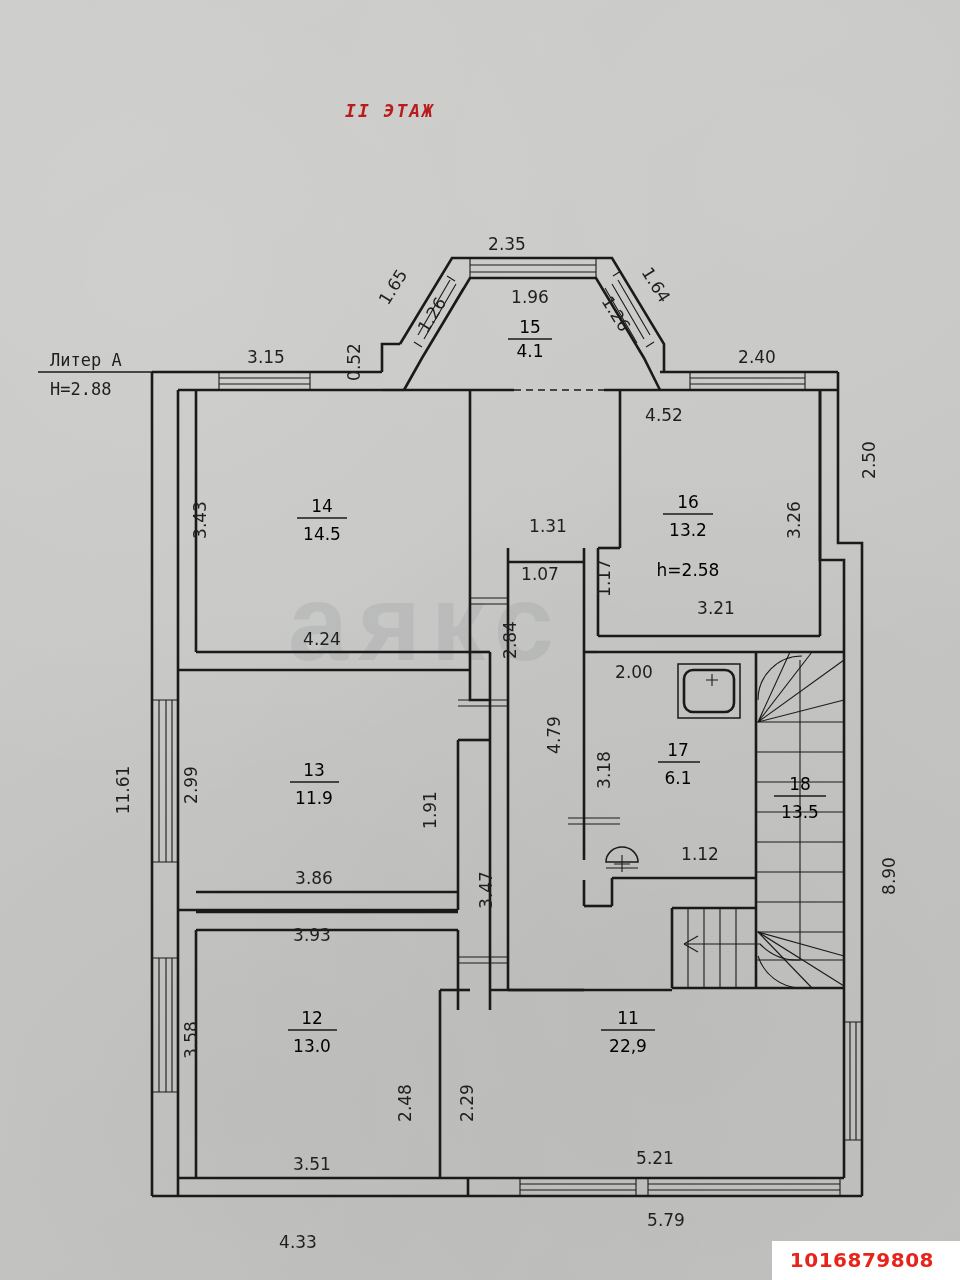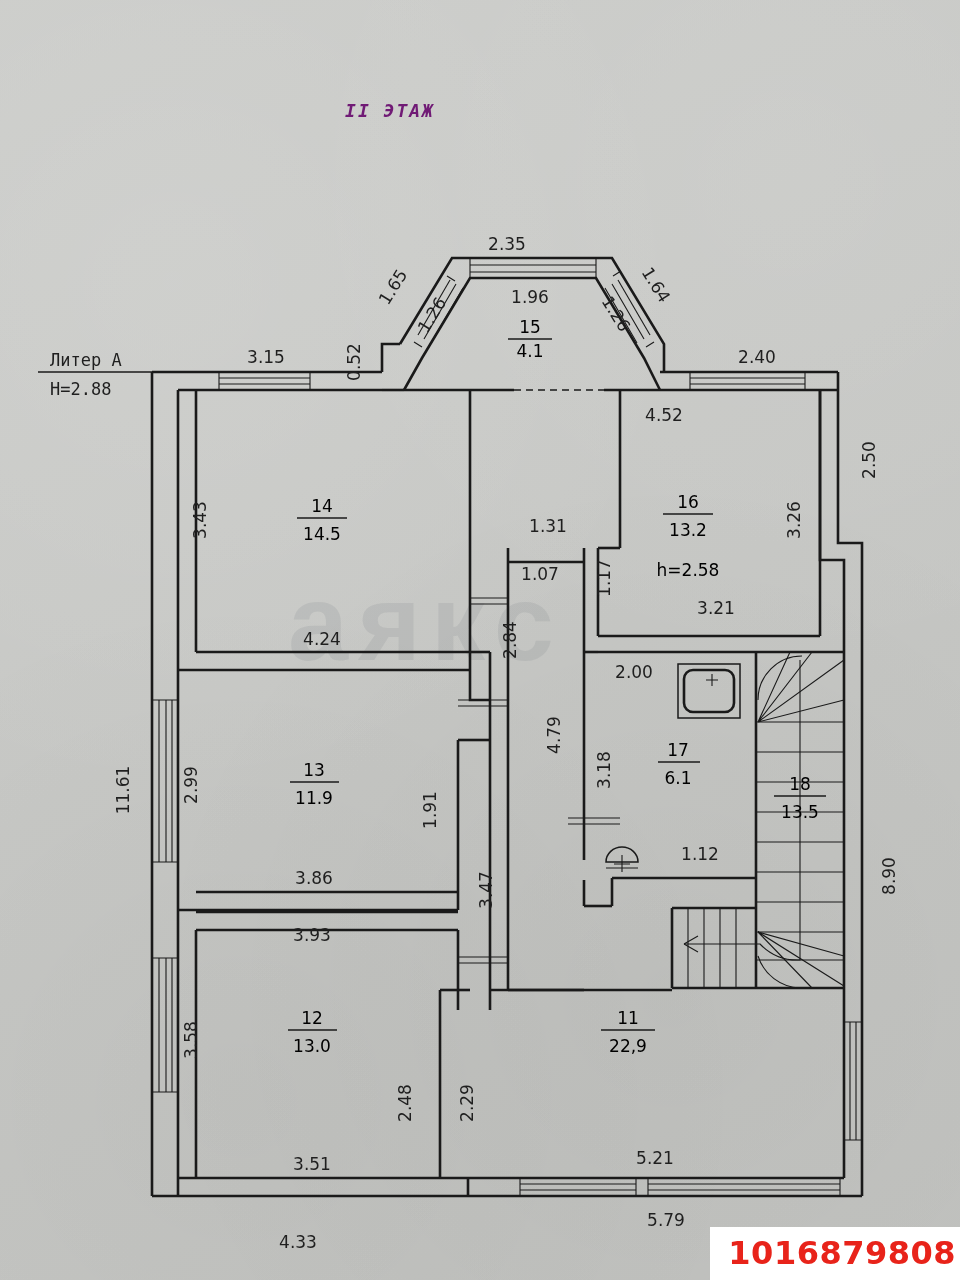--- a/index.html
+++ b/index.html
@@ -20,28 +20,28 @@
       radial-gradient(circle at 70% 78%, rgba(0,0,0,.035), rgba(0,0,0,0) 45%),
       radial-gradient(circle at 25% 86%, rgba(0,0,0,.03), rgba(0,0,0,0) 40%),
       linear-gradient(150deg, rgba(255,255,255,.05), rgba(0,0,0,.04));
     pointer-events:none;
   }
   #plan-svg{position:absolute;left:0;top:0;}
   #sheet-title{
     position:absolute;left:0;top:100px;width:780px;text-align:center;
     font-family:"DejaVu Sans Mono",monospace;
     font-size:18px;font-weight:bold;font-style:italic;
-    letter-spacing:2px;color:#701a75;
+    letter-spacing:2px;color:#b91c1c;
   }
   #listing-id-badge{
     position:absolute;right:0;bottom:0;
     background:#ffffff;
-    padding:7px 4px 8px 18px;
+    padding:7px 26px 8px 18px;
     font-family:"DejaVu Sans",sans-serif;
-    font-size:32px;font-weight:bold;
+    font-size:20px;font-weight:bold;
     color:#e8231a;letter-spacing:.5px;
   }
   #watermark{
     position:absolute;left:288px;top:560px;
     font-family:Liberation Sans, sans-serif;
     font-size:108px;font-weight:bold;
     color:rgba(120,125,130,.16);
     letter-spacing:10px;
     pointer-events:none;user-select:none;
   }

